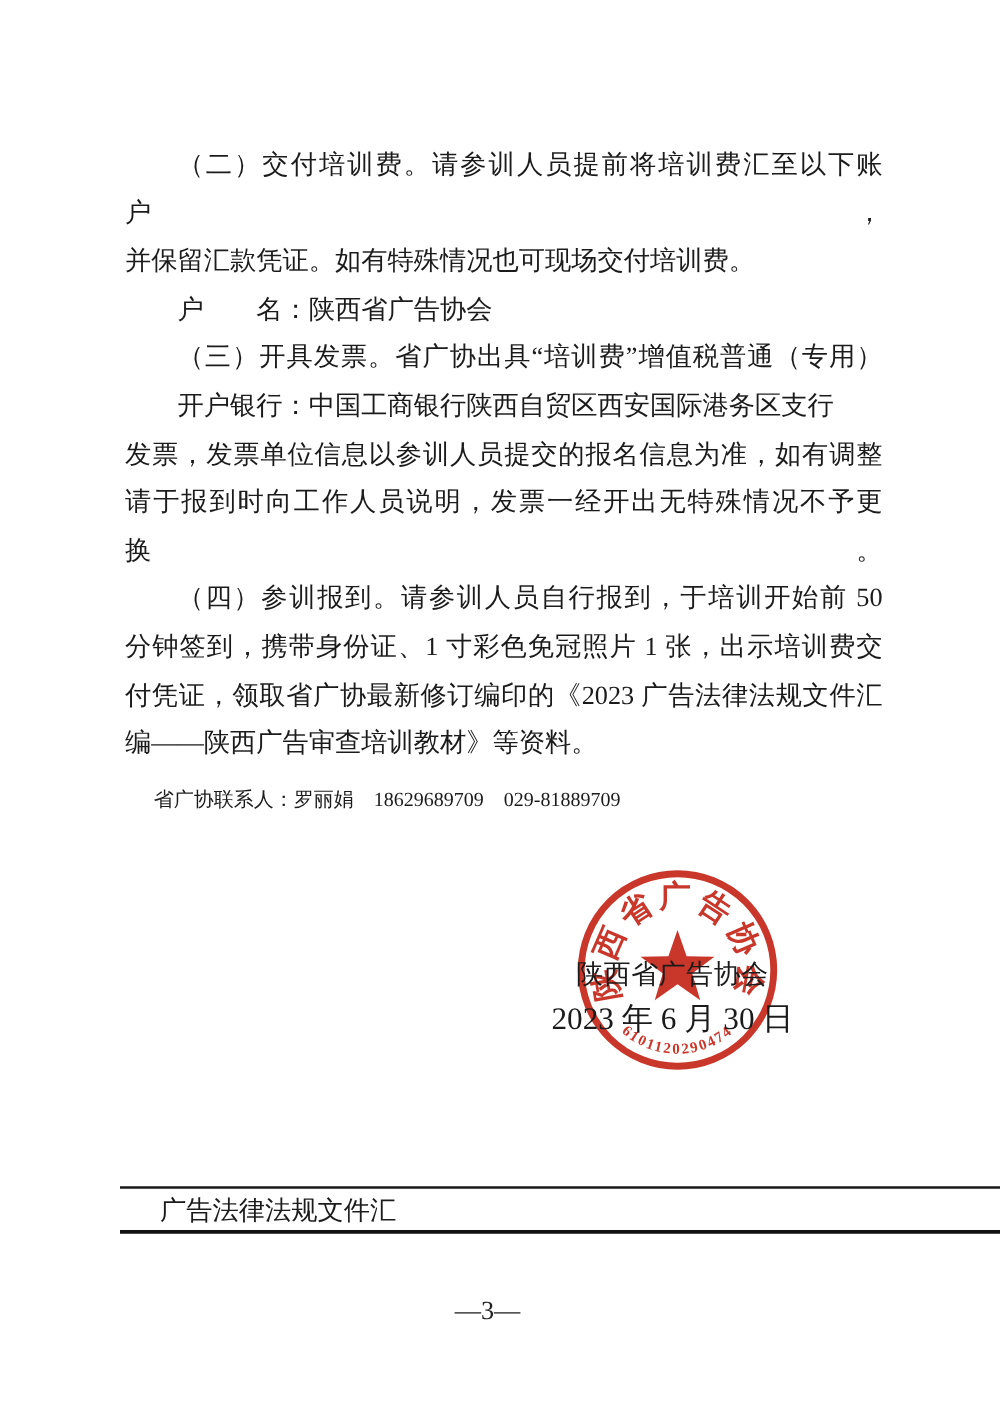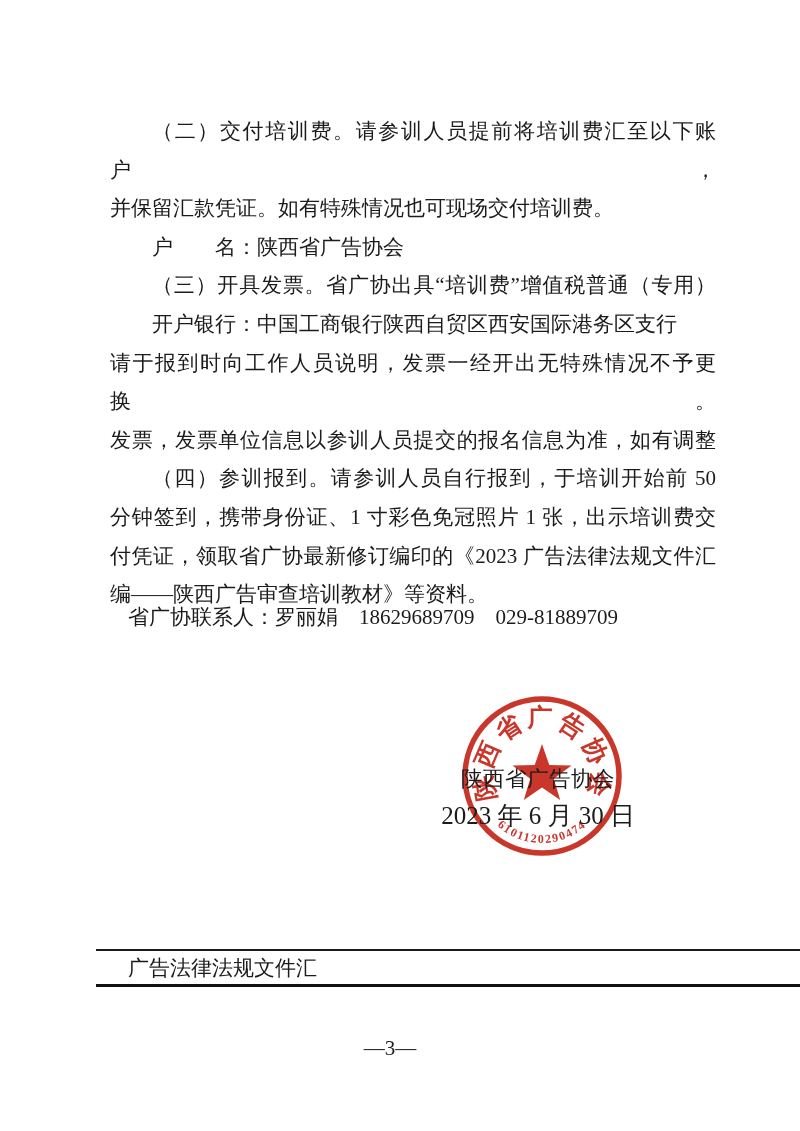--- a/index.html
+++ b/index.html
@@ -9,32 +9,32 @@
     position: relative;
     font-family: "Liberation Serif", "DejaVu Serif", serif;
     color: #1b1b1b;
     overflow: hidden;
   }
   .page { position: absolute; inset: 0; background: #fff; }
 
   
   .body-text {
     position: absolute;
-    left: 110px; top: 112px; width: 606px;
+    left: 100px; top: 112px; width: 606px;
     font-size: 21px; line-height: 38.6px;
     z-index: 2;
   }
   .line { white-space: pre-wrap; }
   .line.indent { text-indent: 2em; }
   .line.justify { text-align: justify; text-align-last: justify; }
 
   .contact-line {
     position: absolute;
-    left: 107px; top: 598px; width: 606px;
-    font-size: 21px; line-height: 38.6px;
+    left: 107px; top: 622px; width: 606px;
+    font-size: 16px; line-height: 38.6px;
     text-indent: 1em;
     white-space: pre-wrap;
     z-index: 2;
   }
 
   
   .seal {
     position: absolute;
     left: 456px; top: 690px;
     width: 172px; height: 172px;
@@ -77,22 +77,22 @@
 <body>
 
 <div class="page">
 
   <div class="body-text">
     <div class="line indent justify">（二）交付培训费。请参训人员提前将培训费汇至以下账户，</div>
     <div class="line">并保留汇款凭证。如有特殊情况也可现场交付培训费。</div>
     <div class="line indent">户　　名：陕西省广告协会</div>
     <div class="line indent justify">（三）开具发票。省广协出具“培训费”增值税普通（专用）</div>
     <div class="line indent">开户银行：中国工商银行陕西自贸区西安国际港务区支行</div>
+    <div class="line justify">发票，发票单位信息以参训人员提交的报名信息为准，如有调整</div>
     <div class="line justify">请于报到时向工作人员说明，发票一经开出无特殊情况不予更换。</div>
-    <div class="line justify">发票，发票单位信息以参训人员提交的报名信息为准，如有调整</div>
     <div class="line indent justify">（四）参训报到。请参训人员自行报到，于培训开始前 50</div>
     <div class="line justify">分钟签到，携带身份证、1 寸彩色免冠照片 1 张，出示培训费交</div>
     <div class="line justify">付凭证，领取省广协最新修订编印的《2023 广告法律法规文件汇</div>
     <div class="line">编——陕西广告审查培训教材》等资料。</div>
   </div>
 
   <div class="contact-line">省广协联系人：罗丽娟　18629689709　029-81889709</div>
 
   <svg class="seal" viewBox="0 0 172 172" aria-hidden="true">
     <defs>

